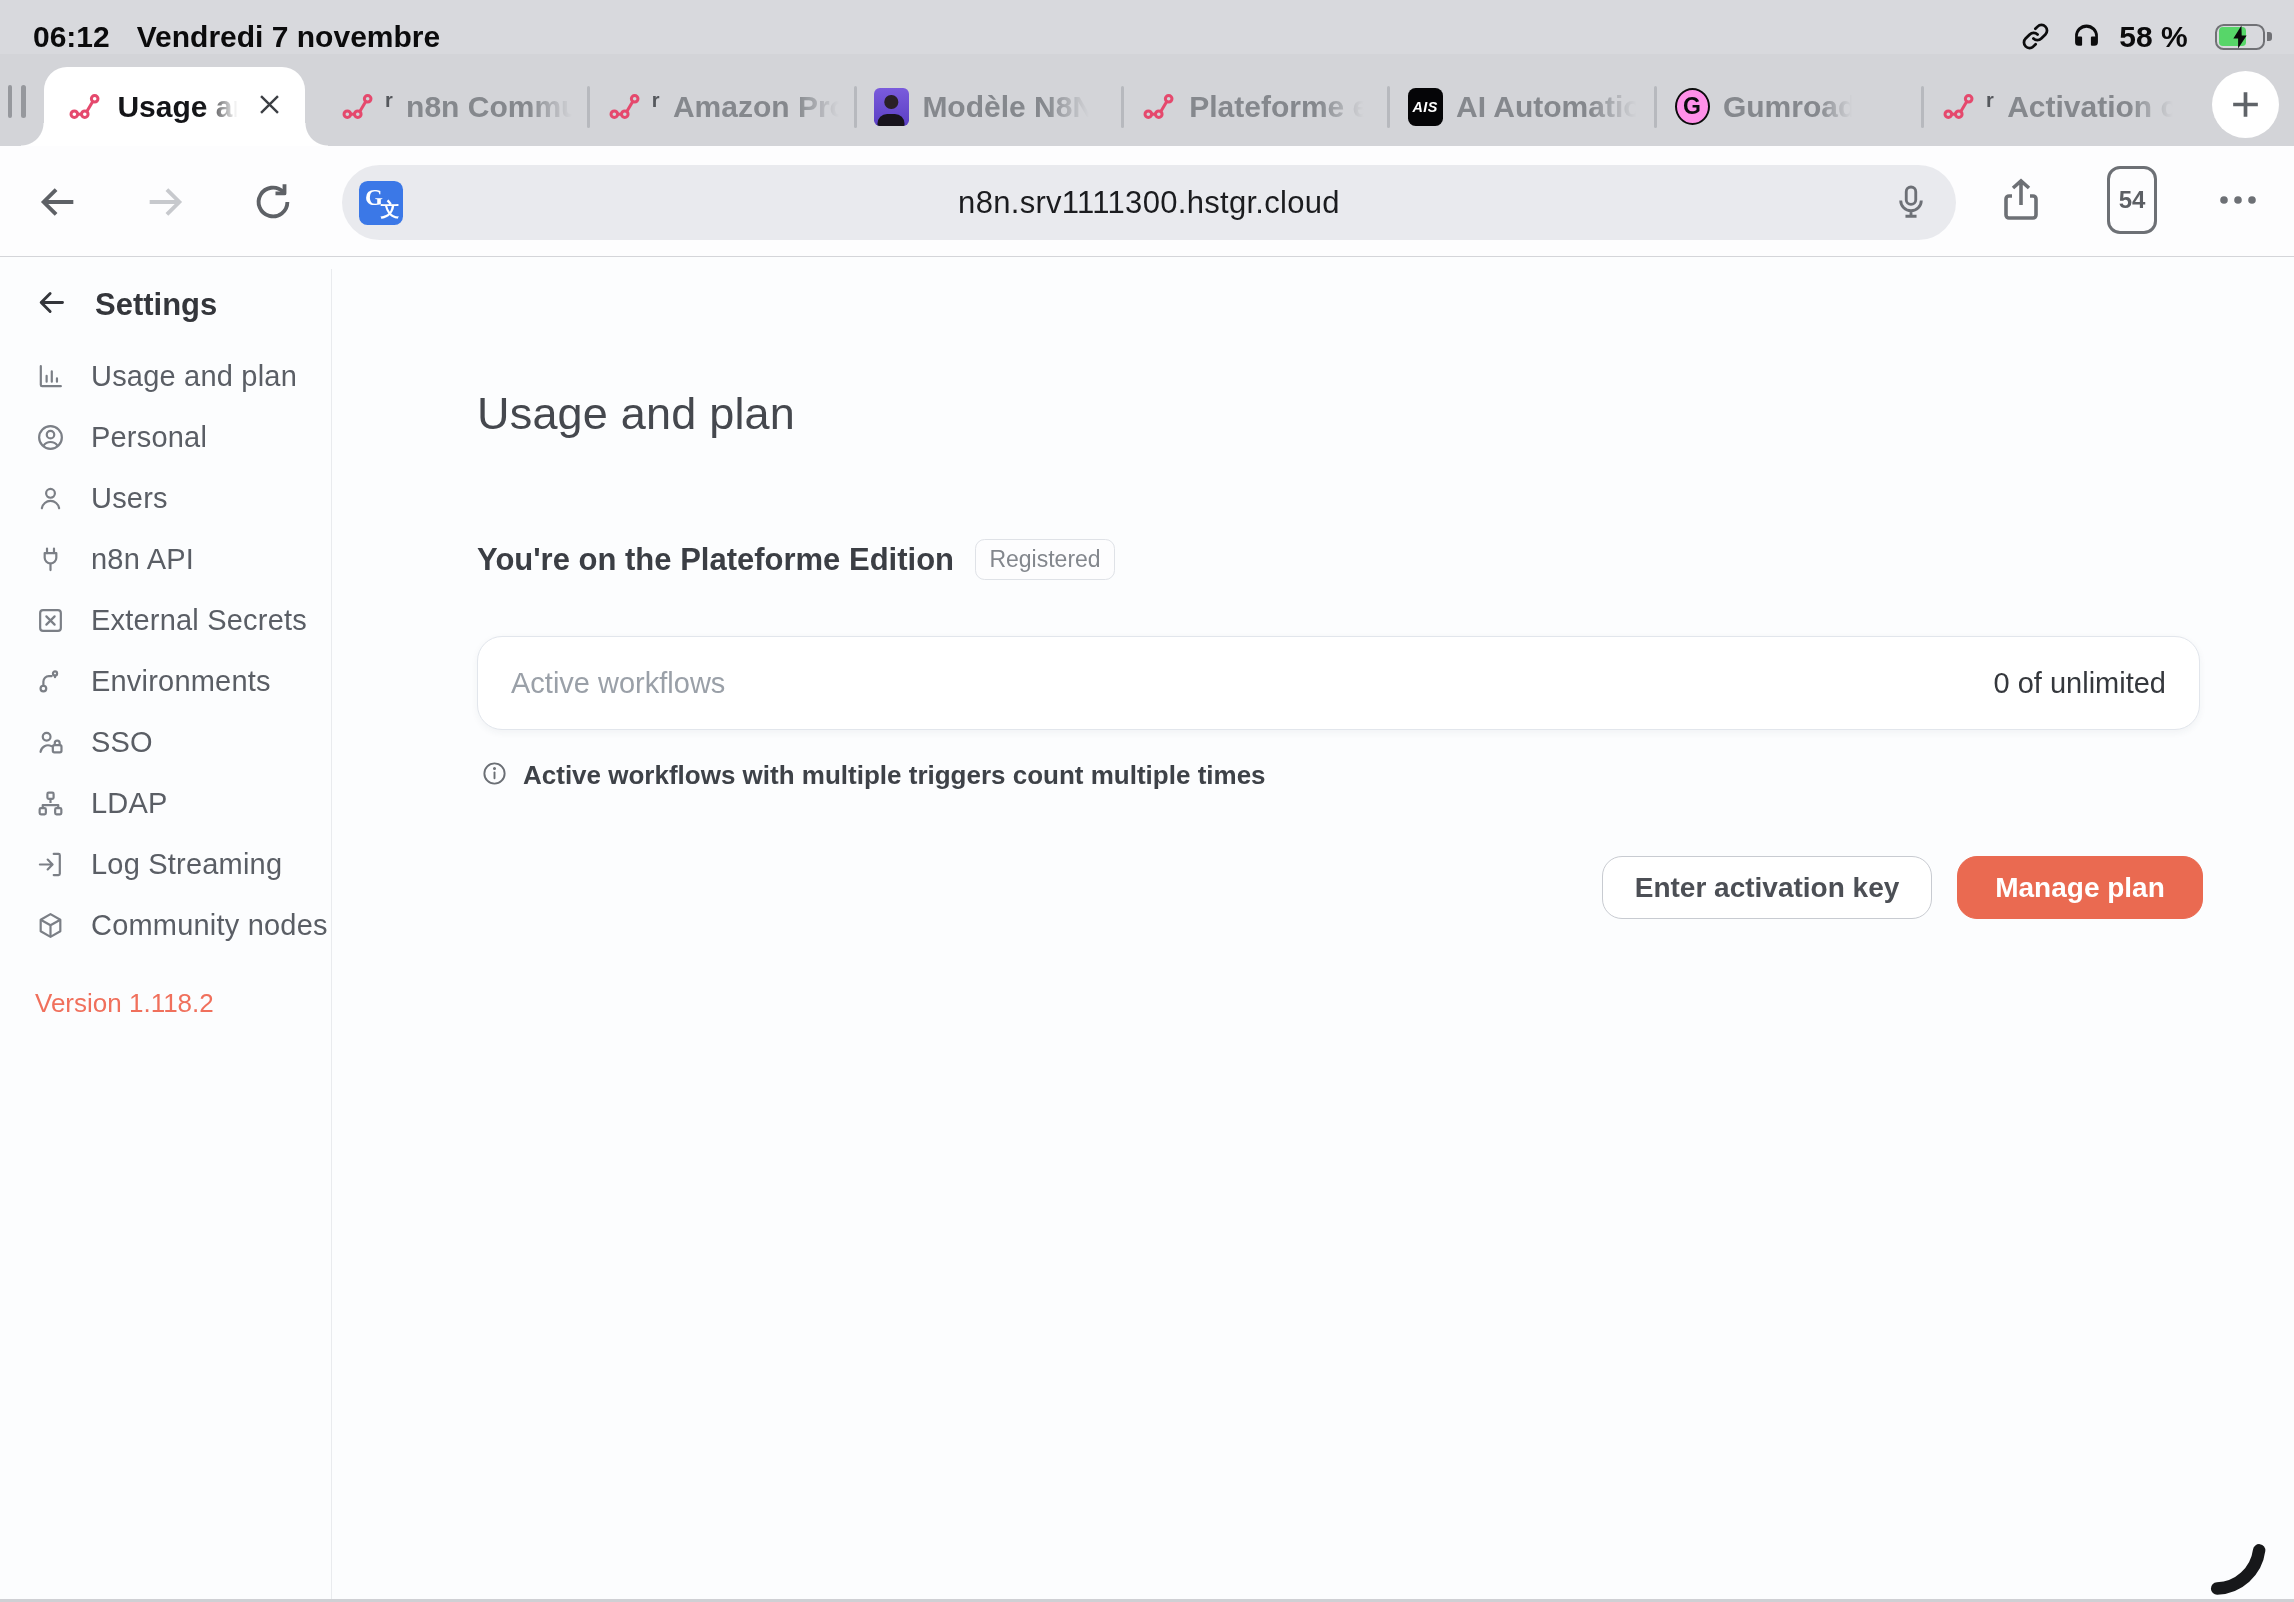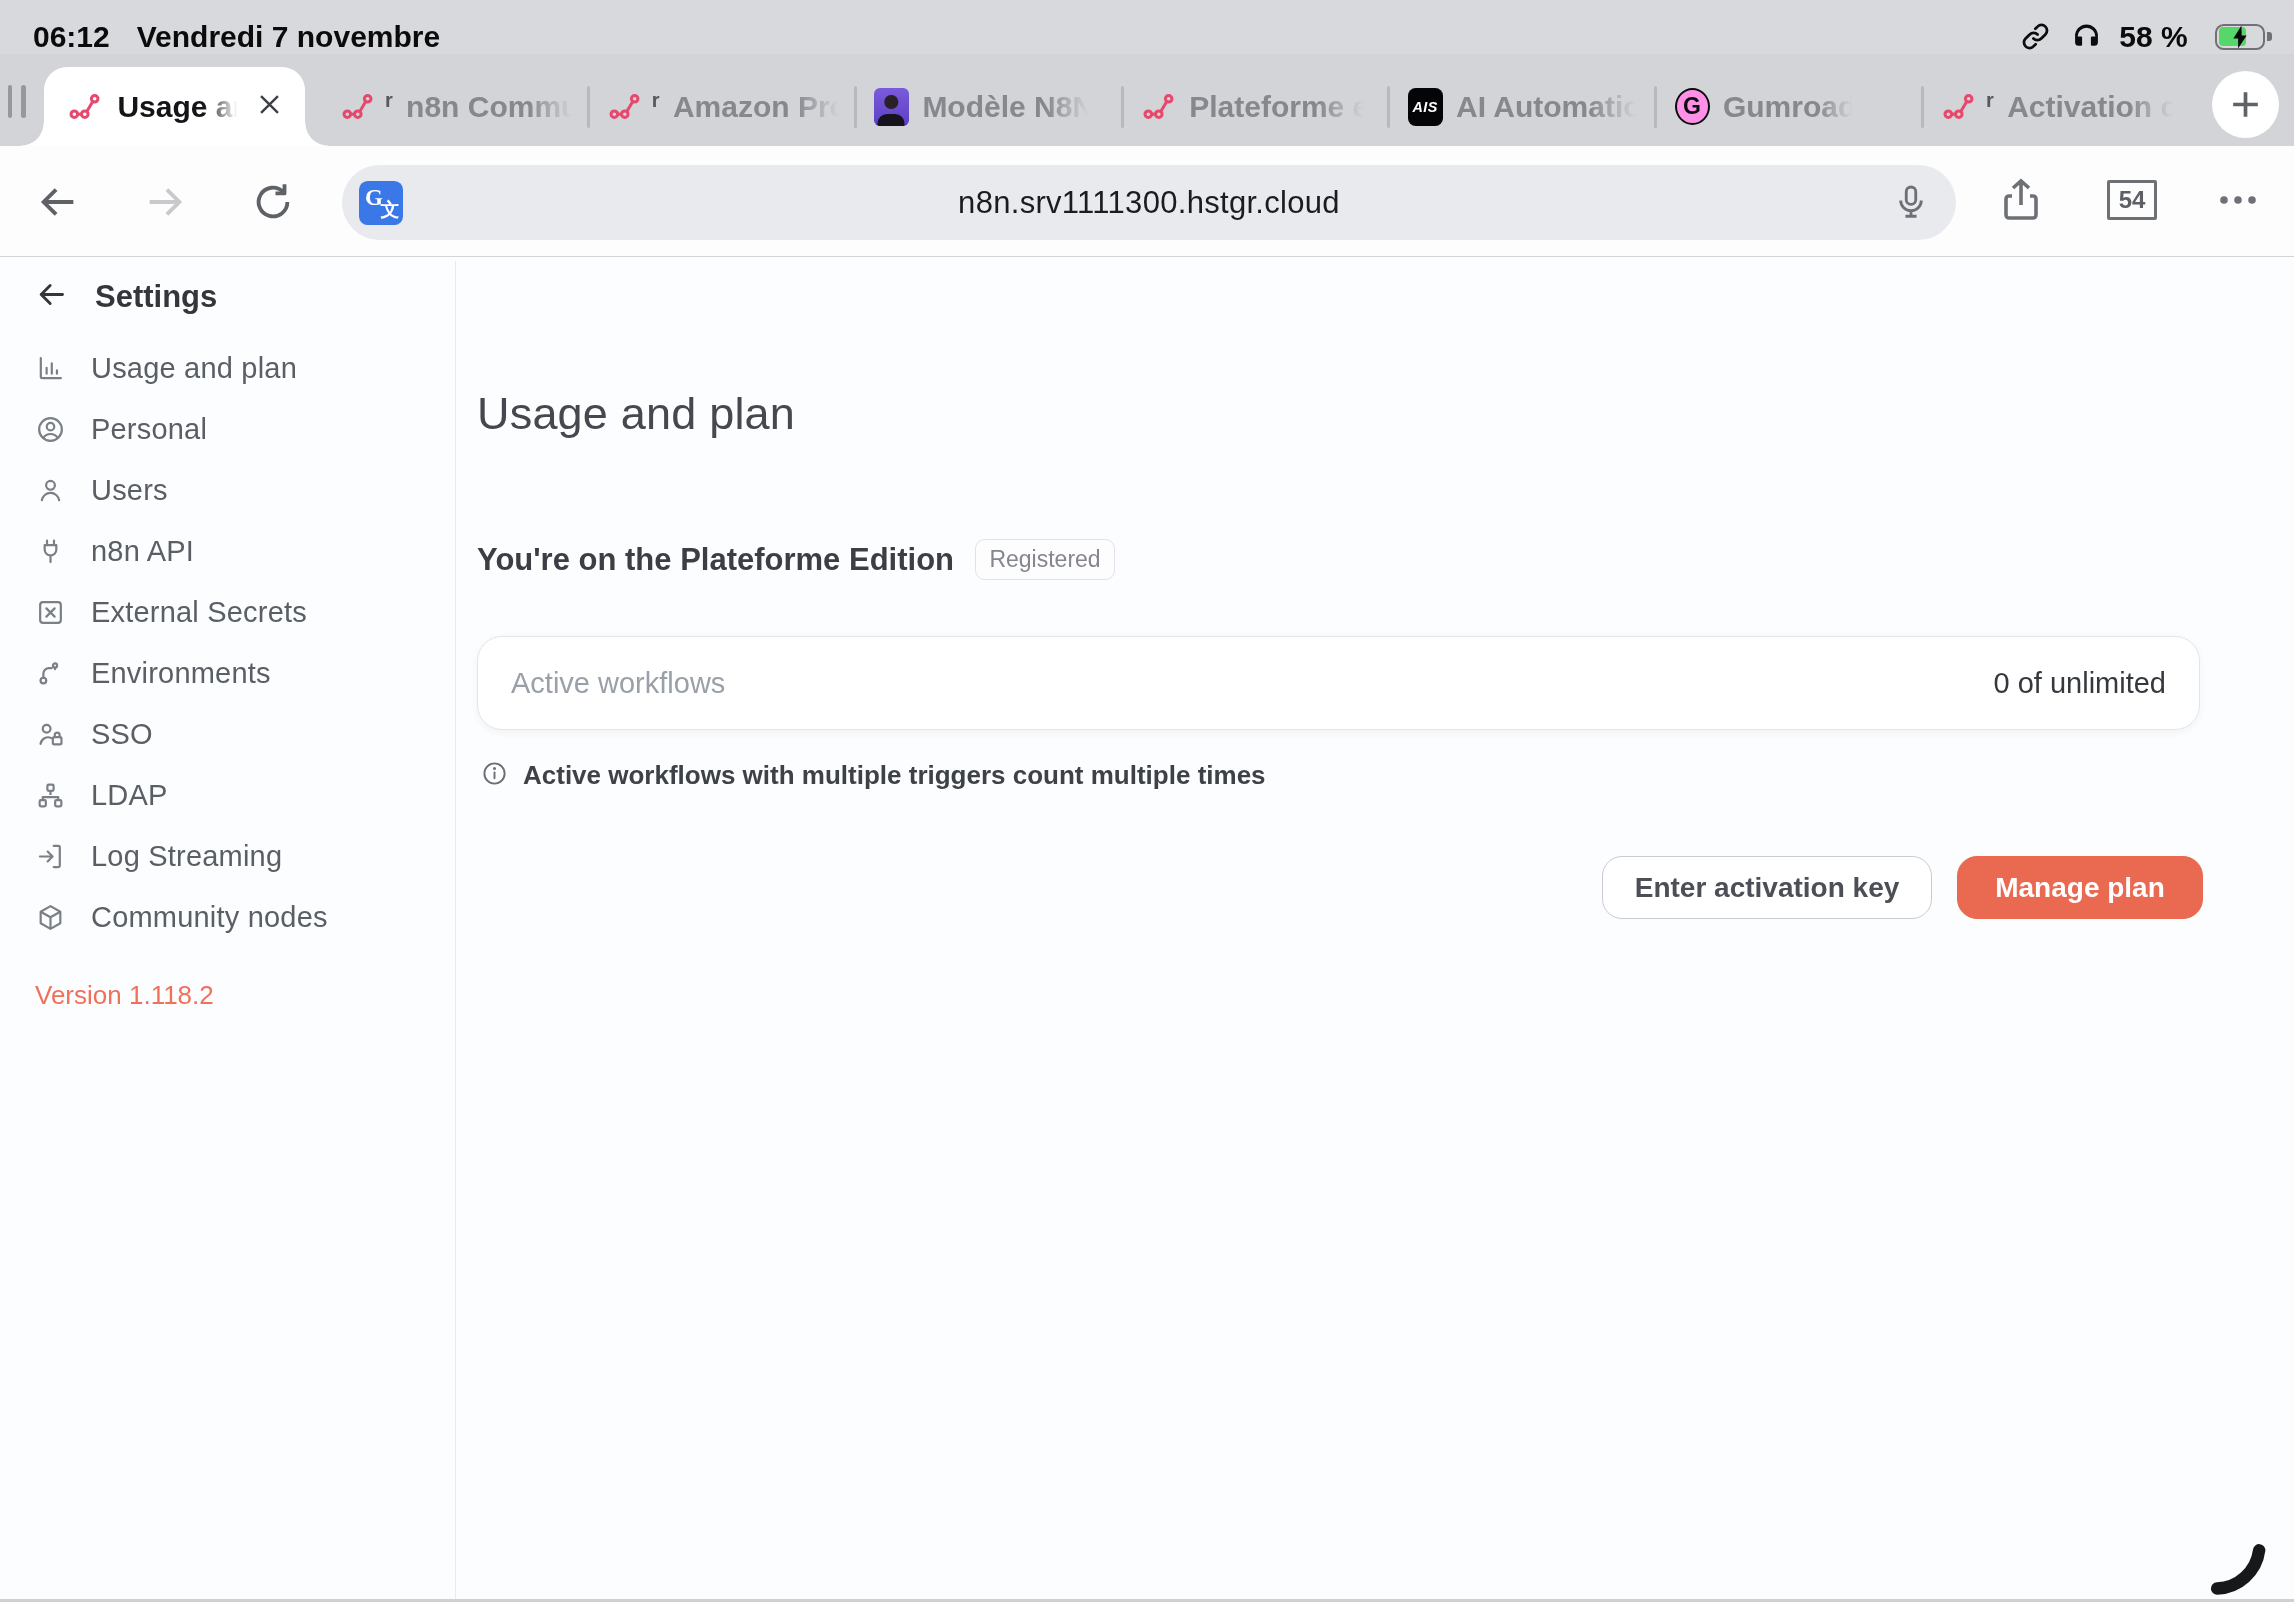--- a/index.html
+++ b/index.html
@@ -74,25 +74,25 @@
   .url-pill { position:absolute; left:342px; right:338px; top:19px; height:75px; background:#e9eaee; border-radius:38px; display:flex; align-items:center; }
   .translate-icon { margin-left:17.3px; width:44px; height:44px; border-radius:8.6px; background:#3b78e7; position:relative; flex:0 0 auto; }
   .translate-icon .g { position:absolute; left:5.8px; top:4.8px; color:#fff; font-size:23px; font-weight:700; font-family:"Liberation Serif", serif; }
   .translate-icon .zh { position:absolute; right:3.8px; bottom:1.9px; color:#fff; font-size:19px; font-weight:700; }
   .url-text { position:absolute; left:0; right:0; text-align:center; font-size:31px; color:#1b1c1f; letter-spacing:0.3px; }
   .mic-btn { position:absolute; right:21px; top:13.4px; width:48px; height:48px; display:flex; align-items:center; justify-content:center; }
   .mic-btn svg { width:38px; height:38px; }
   .tool-right { position:absolute; top:25px; width:58px; height:58px; display:flex; align-items:center; justify-content:center; }
   .tr-share { right:244px; } .tr-tabs { right:133px; } .tr-more { right:27px; }
   .tool-right svg { width:48px; height:48px; }
-  .tabcount { width:50px; height:40px; border:3.8px solid #6d7075; border-radius:2px; display:flex; align-items:center; justify-content:center; font-size:24px; font-weight:600; color:#5c5f64; }
+  .tabcount { width:50px; height:68px; border:3.8px solid #6d7075; border-radius:13px; display:flex; align-items:center; justify-content:center; font-size:24px; font-weight:600; color:#5c5f64; }
 
   
   .content { position:absolute; top:257px; left:0; right:0; bottom:0; background:#fcfdfe; }
-  .sidebar { position:absolute; left:0; top:4px; bottom:0; width:456px; border-right:1.9px solid #e9ebee; }
+  .sidebar { position:absolute; left:0; top:12px; bottom:0; width:332px; border-right:1.9px solid #e9ebee; }
   .sb-header { position:absolute; left:35px; top:17.3px; display:flex; align-items:center; gap:27px; }
   .sb-header .sb-back-icon svg { width:33px; height:33px; }
   .sb-header .sb-title { font-size:31px; font-weight:700; color:#34363b; }
   .sb-list { position:absolute; left:0; top:77px; right:0; list-style:none; }
   .sb-item { height:61px; display:flex; align-items:center; gap:25px; padding-left:35px; cursor:default; }
   .sb-item .icon { width:31px; height:31px; flex:0 0 auto; display:flex; align-items:center; justify-content:center; }
   .sb-item .icon svg { width:31px; height:31px; }
   .sb-item .label { font-size:29px; color:#5a5e65; letter-spacing:0.2px; }
   .sb-version { position:absolute; left:35px; top:719px; font-size:26px; color:#f0705c; }
 

